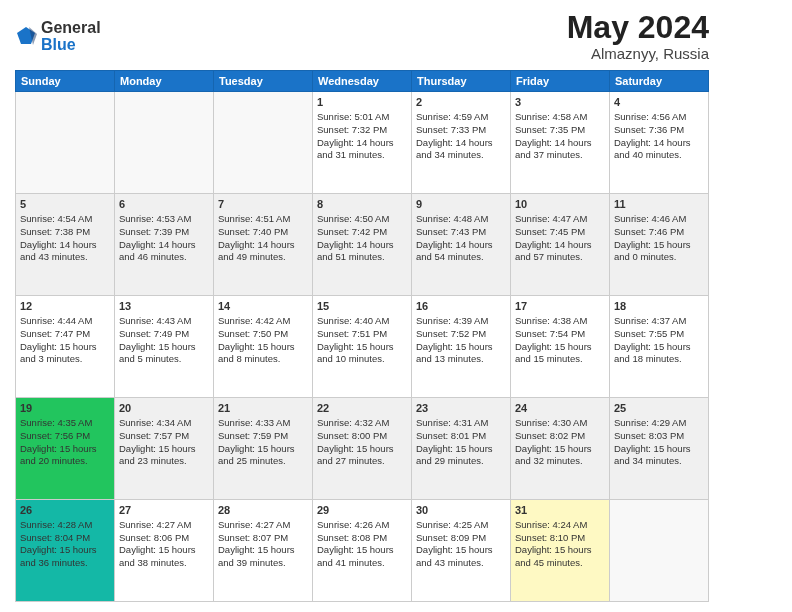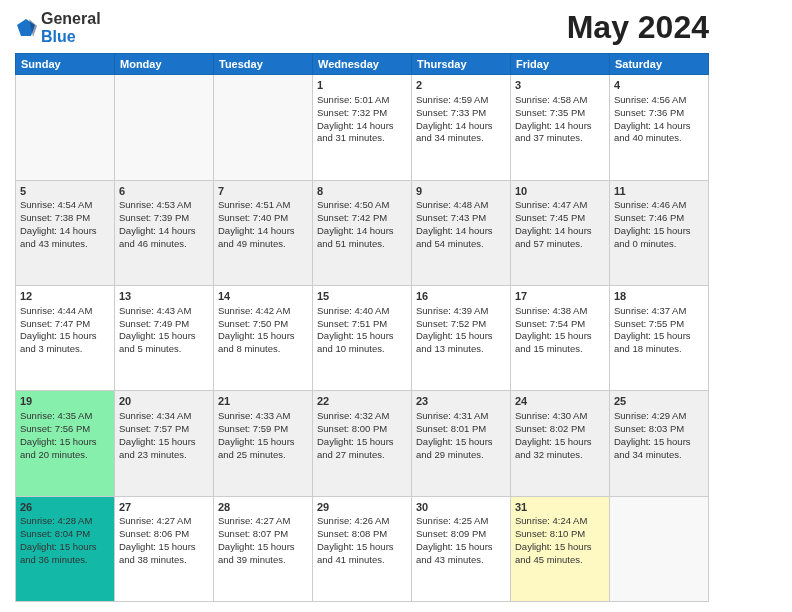--- a/index.html
+++ b/index.html
@@ -102,20 +102,21 @@
         <polygon points="11,2 20,8 16,19 6,19 2,8" fill="#1a73c8"></polygon>
         <polygon points="14,2 22,9 18,20" fill="#1a3a6b" opacity="0.5"></polygon>
       </svg>
       <div class="logo-text">
         <span class="logo-general">General</span>
         <span class="logo-blue">Blue</span>
       </div>
     </div>
     <div class="title-block">
       <div class="main-title">May 2024</div>
+      <div class="sub-title">Almaznyy, Russia</div>
     </div>
   </div>
 
   <table class="calendar">
     <thead>
       <tr>
         <th>Sunday</th>
         <th>Monday</th>
         <th>Tuesday</th>
         <th>Wednesday</th>
@@ -254,21 +255,21 @@
           </td>
           <td style="background-color: rgb(255, 255, 255);">
             <div class="day-num">18</div>
             <div>Sunrise: 4:37 AM</div>
             <div>Sunset: 7:55 PM</div>
             <div>Daylight: 15 hours</div>
             <div>and 18 minutes.</div>
           </td>
         </tr>
         <tr>
-          <td style="background-color: #86efac;">
+          <td style="background-color: #22c55e;">
             <div class="day-num">19</div>
             <div>Sunrise: 4:35 AM</div>
             <div>Sunset: 7:56 PM</div>
             <div>Daylight: 15 hours</div>
             <div>and 20 minutes.</div>
           </td>
           <td style="background-color: rgb(240, 240, 240);">
             <div class="day-num">20</div>
             <div>Sunrise: 4:34 AM</div>
             <div>Sunset: 7:57 PM</div>

